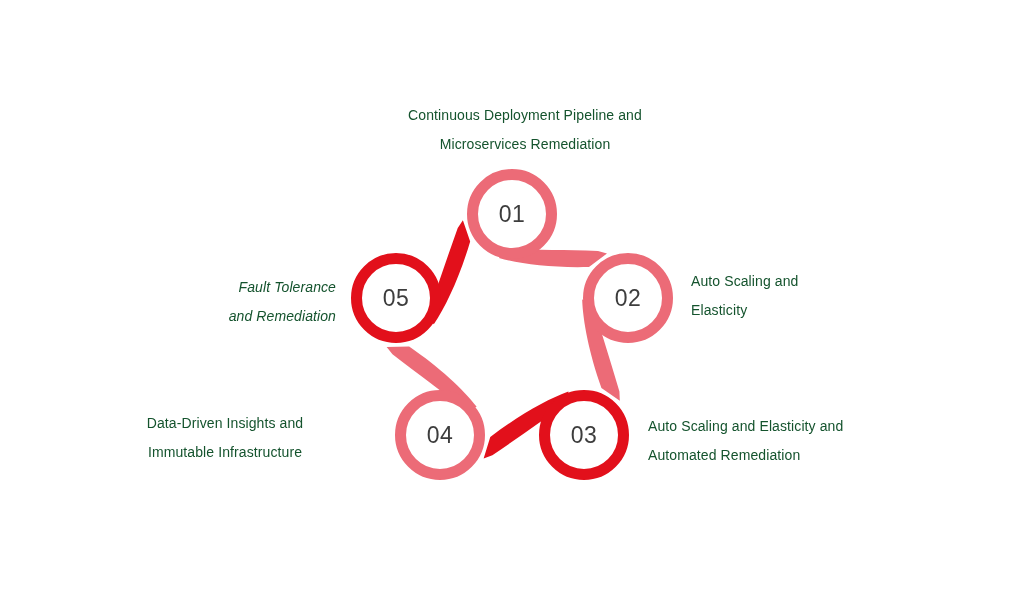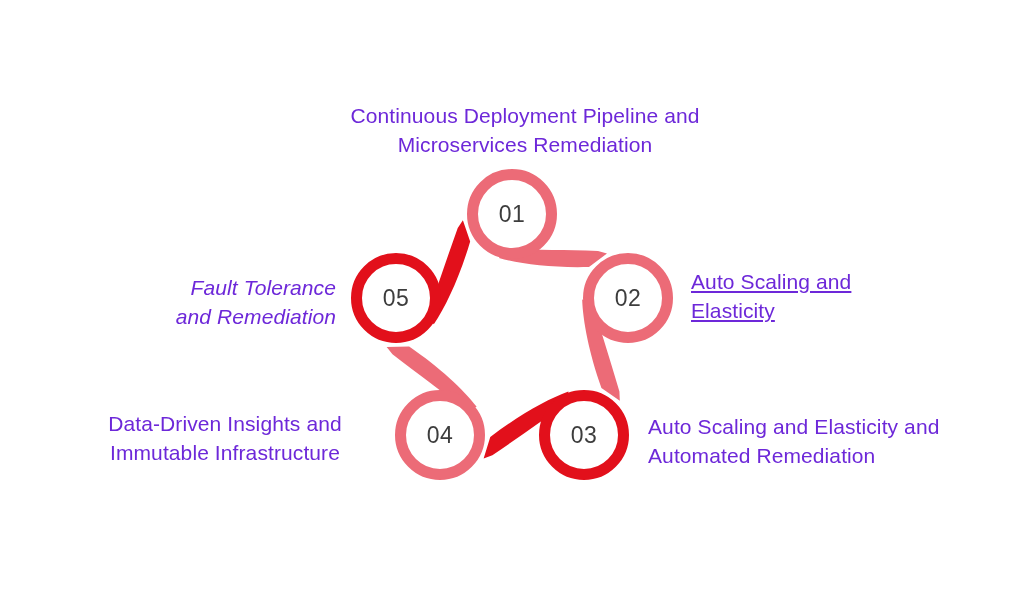--- a/index.html
+++ b/index.html
@@ -15,28 +15,28 @@
     background: #ffffff;
     overflow: hidden;
   }
   .diagram-svg {
     position: absolute;
     left: 0;
     top: 0;
   }
   .lbl {
     position: absolute;
-    font-size: 21px;
+    font-size: 14px;
     line-height: 29px;
-    color: #6d28d9;
+    color: #14532d;
     letter-spacing: 0.1px;
   }
   .lbl span { display: block; }
   .lbl-1 { left: 275px; top: 101px; width: 500px; text-align: center; }
-  .lbl-2 { left: 691px; top: 267px; width: 260px; text-align: left; text-decoration: underline; }
+  .lbl-2 { left: 691px; top: 267px; width: 260px; text-align: left; }
   .lbl-3 { left: 648px; top: 412px; width: 330px; text-align: left; }
   .lbl-4 { left: 74px;  top: 409px; width: 302px; text-align: center; }
   .lbl-5 { left: 85px;  top: 273px; width: 251px; text-align: right; font-style: italic; }
   .ring-number {
     font-family: "Liberation Sans", sans-serif;
     font-size: 23px;
     letter-spacing: 0.5px;
     fill: #3d3d3d;
   }
 </style>

